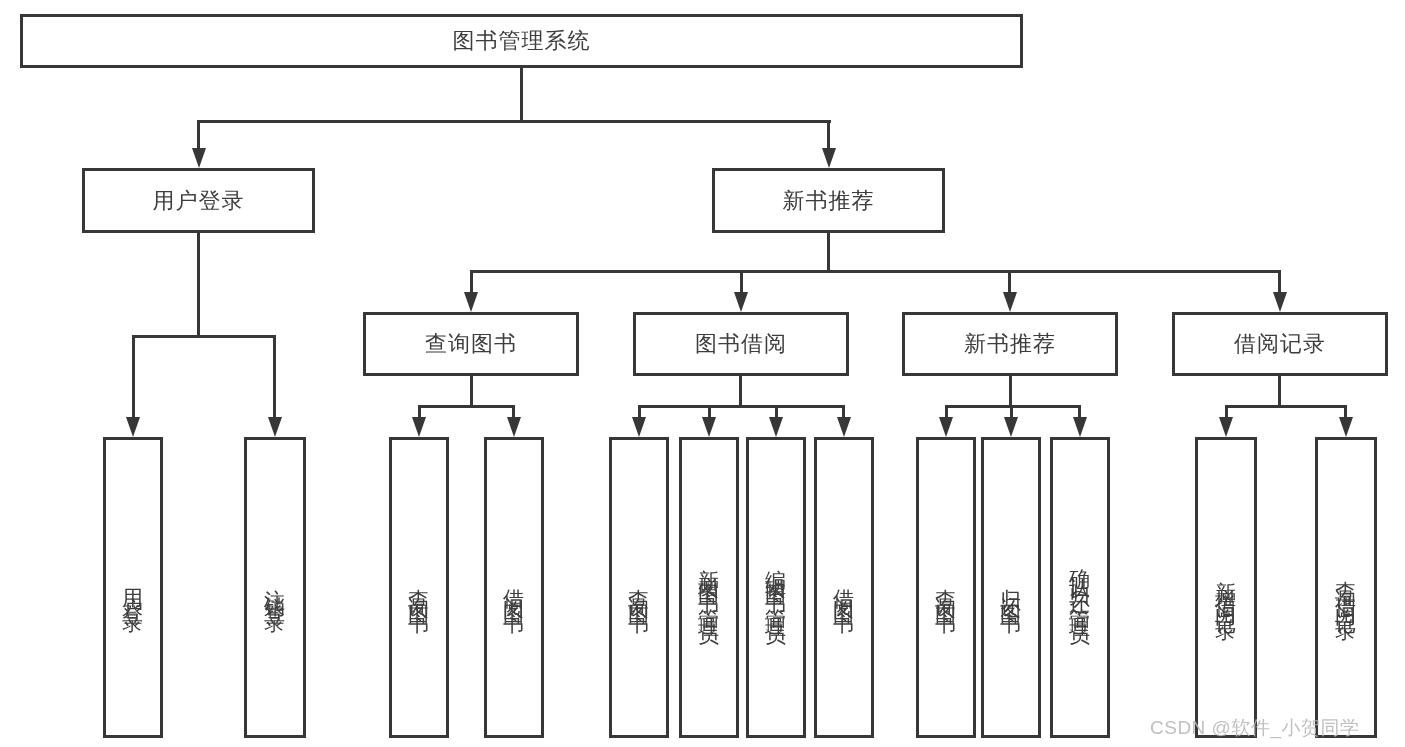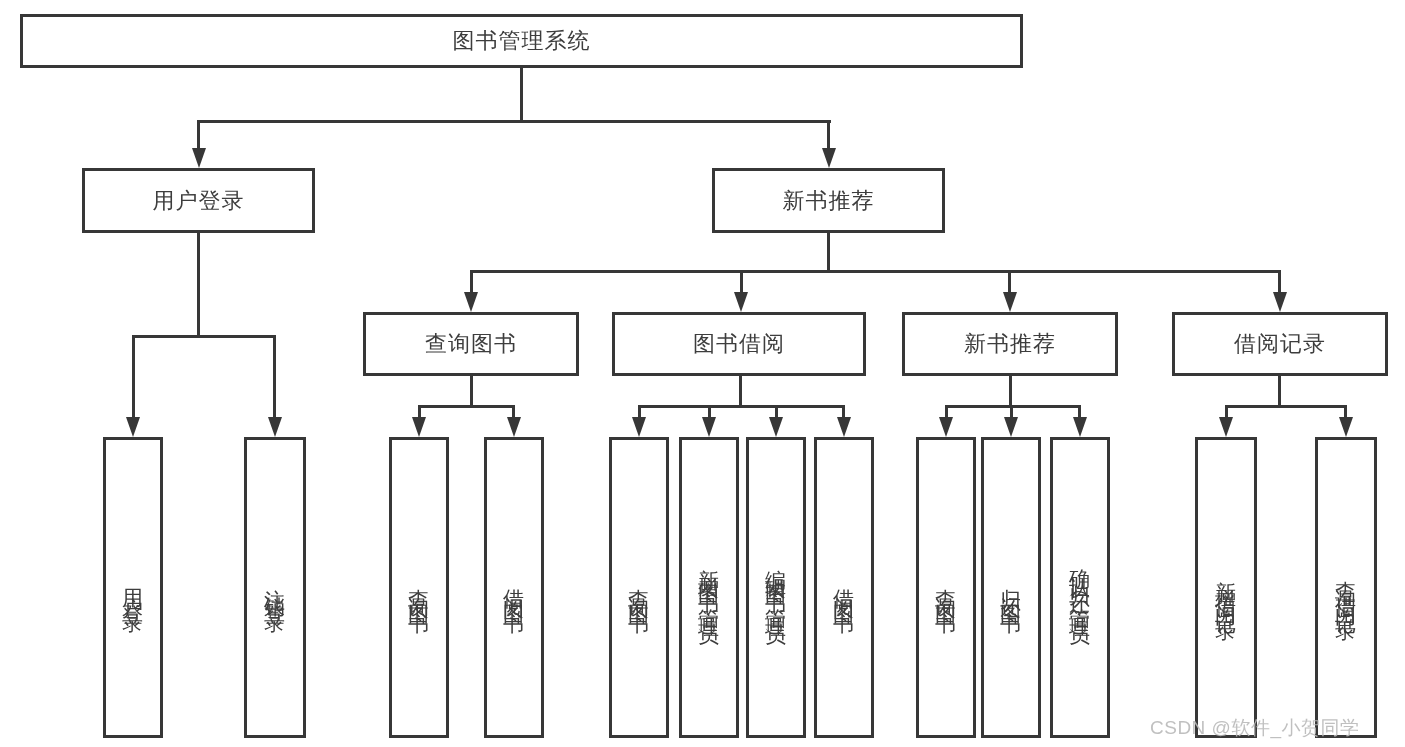--- a/index.html
+++ b/index.html
@@ -45,21 +45,21 @@
 <div class="box hnode" style="left:82px;top:168px;width:233px;height:65px;">
   <span>用户登录</span>
 </div>
 <div class="box hnode" style="left:712px;top:168px;width:233px;height:65px;">
   <span>新书推荐</span>
 </div>
 
 <div class="box hnode" style="left:363px;top:312px;width:216px;height:64px;">
   <span>查询图书</span>
 </div>
-<div class="box hnode" style="left:612px;top:312px;width:254px;height:64px;">
+<div class="box hnode" style="left:633px;top:312px;width:216px;height:64px;">
   <span>图书借阅</span>
 </div>
 <div class="box hnode" style="left:902px;top:312px;width:216px;height:64px;">
   <span>新书推荐</span>
 </div>
 <div class="box hnode" style="left:1172px;top:312px;width:216px;height:64px;">
   <span>借阅记录</span>
 </div>
 
 <div class="box leaf" style="left:103px;top:437px;width:60px;height:301px;">

